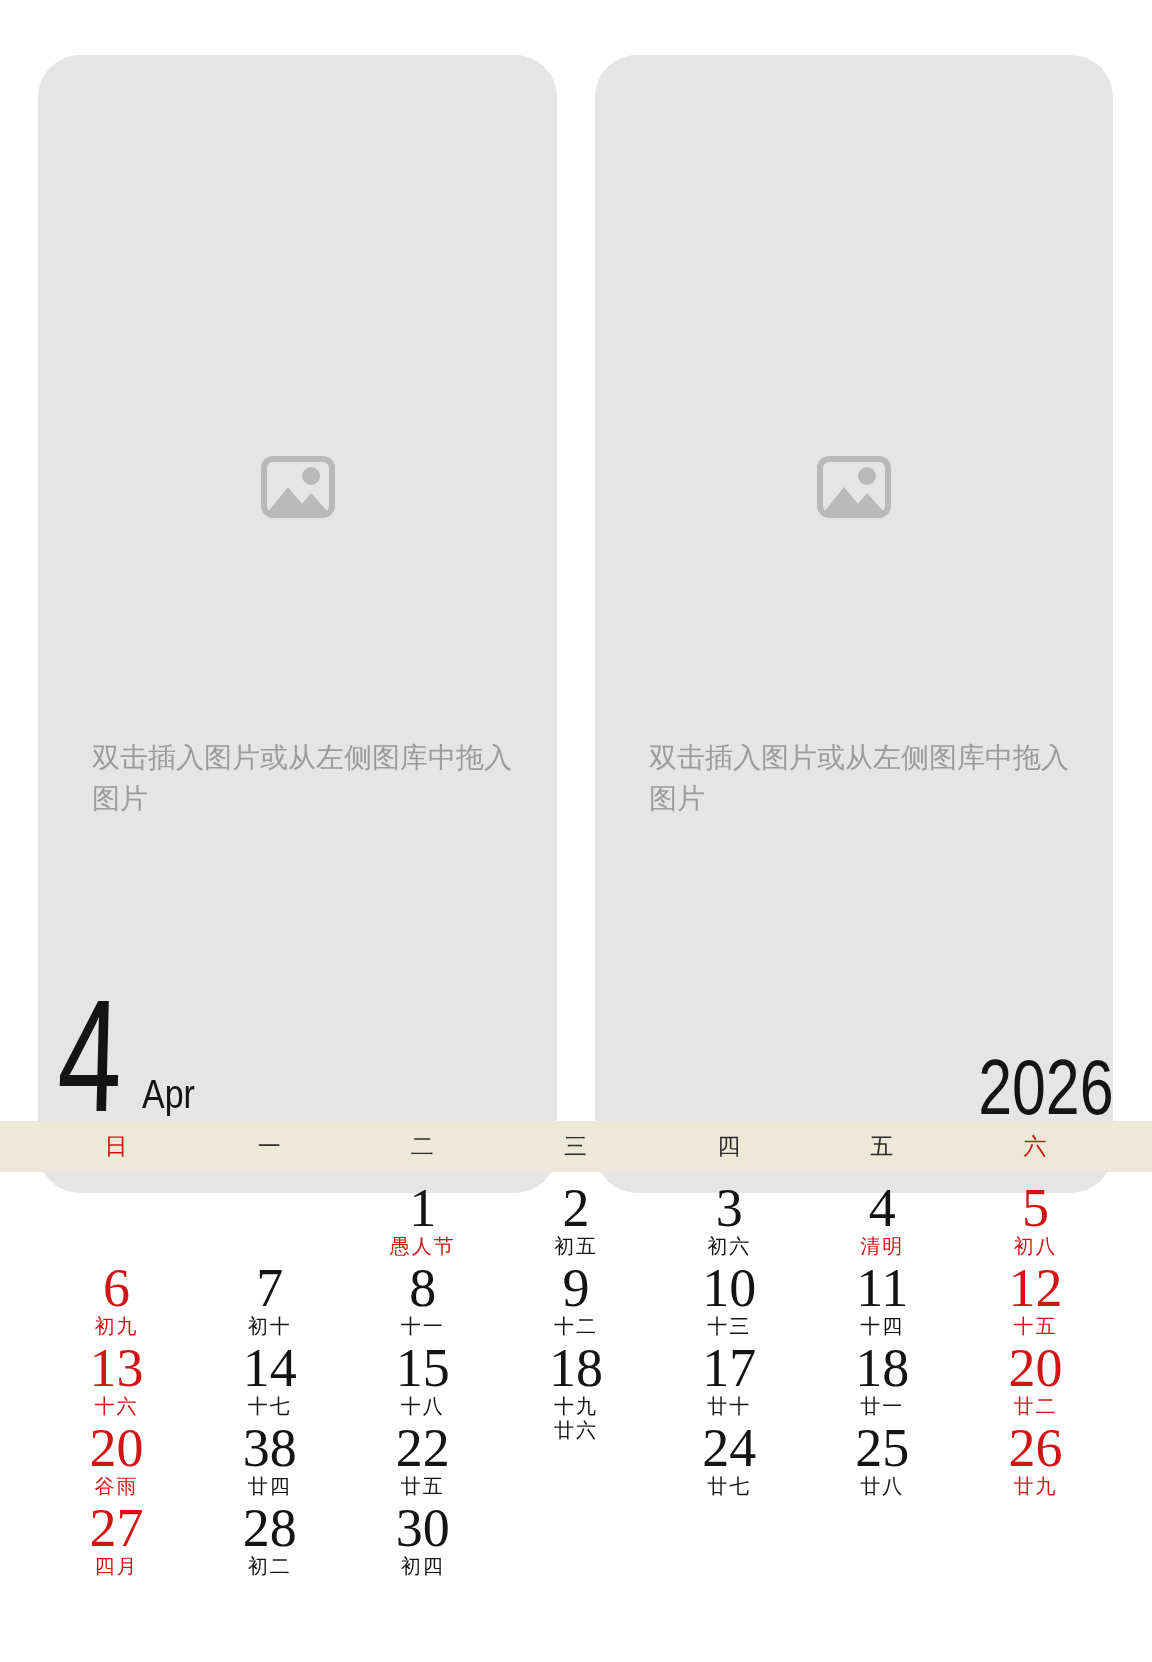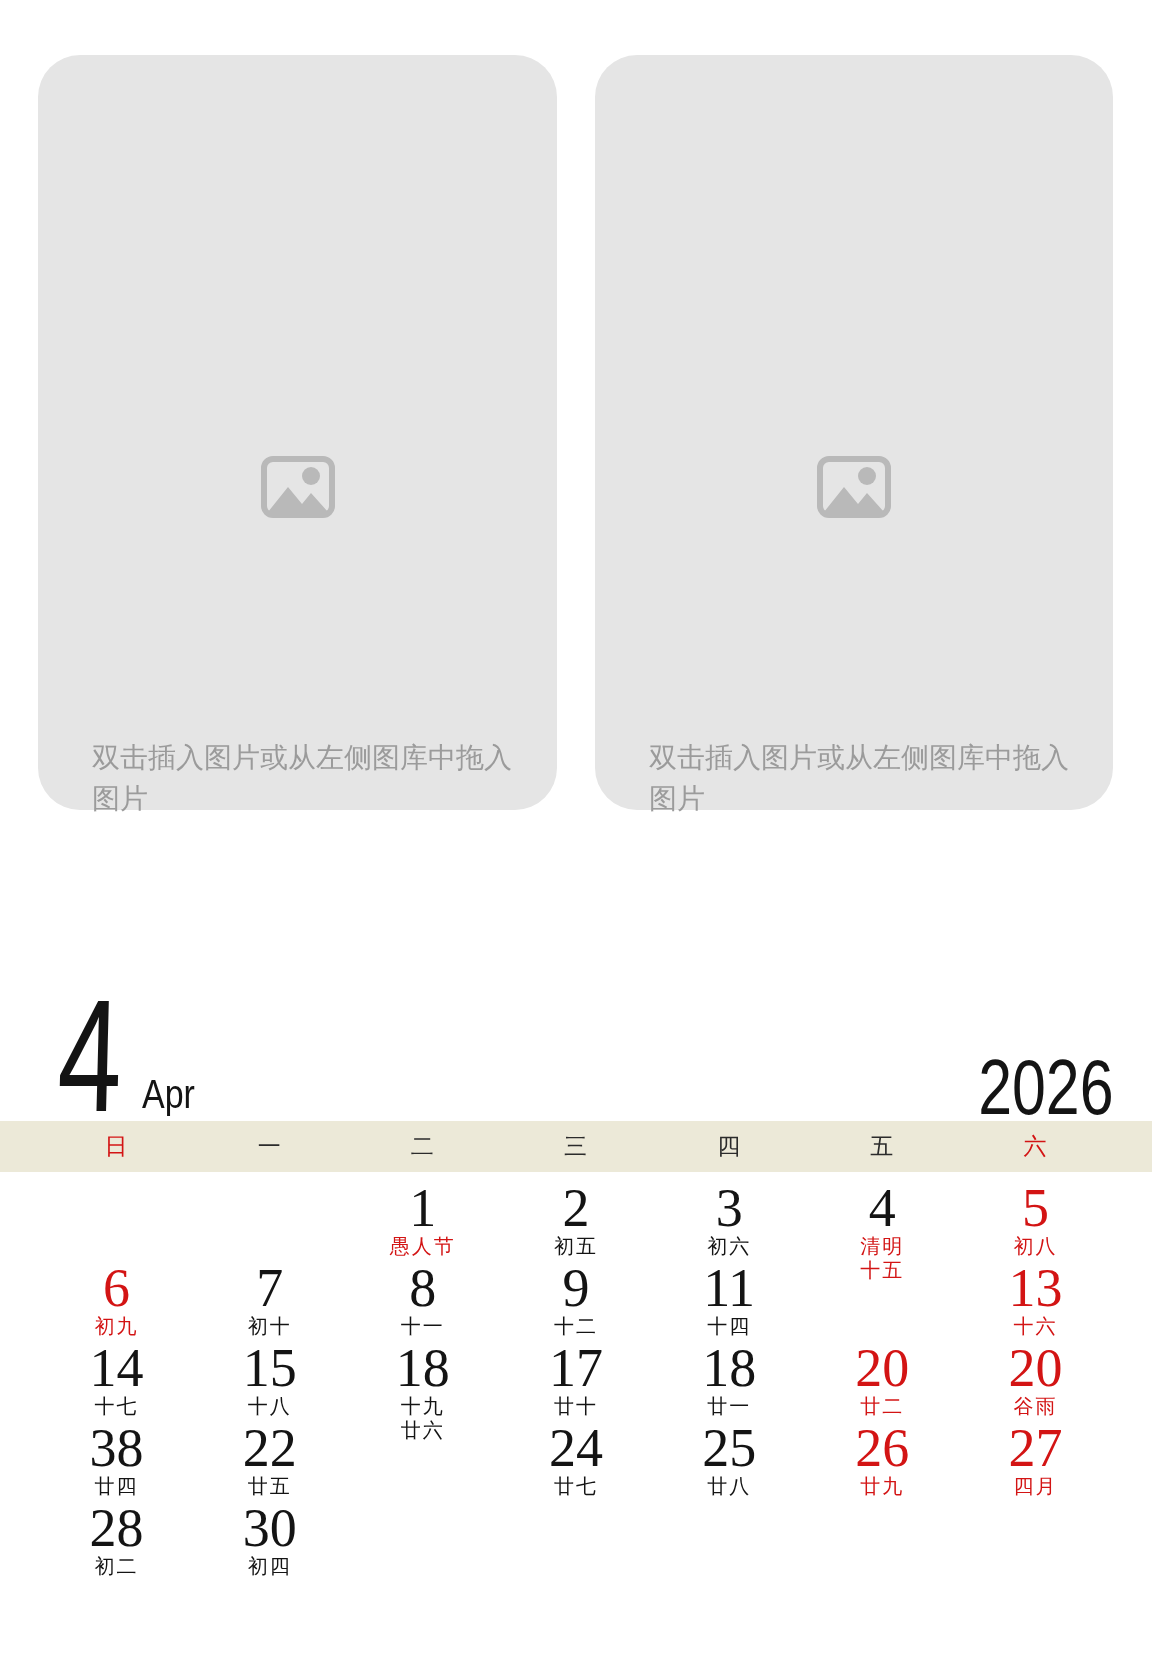--- a/index.html
+++ b/index.html
@@ -1,20 +1,20 @@
 <!DOCTYPE html>
 <html style="--accent-red: #d31414; --text-black: #141414; --band-bg: #ece9d8; --box-bg: #e5e5e5; --icon-gray: #b9b9b9; --placeholder-text: #9b9b9b;"><head>
 <meta charset="utf-8">
 <style>
   html,body{margin:0;padding:0;background:#fff;}
   .page{position:relative;width:1152px;height:1662px;background:#fff;overflow:hidden;
         font-family:"Liberation Sans","DejaVu Sans",sans-serif;}
 
   
-  .photo-box{position:absolute;top:55px;width:519px;height:755px;
+  .photo-box{position:absolute;top:55px;width:519px;height:1138px;
              background:var(--box-bg,#e5e5e5);border-radius:42px;}
   .photo-box.left{left:38px;}
   .photo-box.right{left:595px;width:518px;}
   .ph-icon{position:absolute;left:50%;top:400px;transform:translateX(-50%);
            color:var(--icon-gray,#b9b9b9);}
   .ph-text{position:absolute;left:54px;top:682px;width:424px;
            font-family:"Liberation Serif","DejaVu Serif",serif;
            font-size:28px;line-height:1.48;color:var(--placeholder-text,#9b9b9b);}
 
   
@@ -120,24 +120,29 @@
       </div>
       <div class="cell">
         <div class="day">8</div>
         <div class="lunar">十一</div>
       </div>
       <div class="cell">
         <div class="day">9</div>
         <div class="lunar">十二</div>
       </div>
       <div class="cell">
+        <div class="day">10</div>
+        <div class="lunar">十三</div>
+      </div>
+      <div class="cell">
         <div class="day">11</div>
         <div class="lunar">十四</div>
       </div>
       <div class="cell">
+        <div class="day red">12</div>
         <div class="lunar red">十五</div>
       </div>
       <div class="cell">
         <div class="day red">13</div>
         <div class="lunar red">十六</div>
       </div>
       <div class="cell">
         <div class="day">14</div>
         <div class="lunar">十七</div>
       </div>

